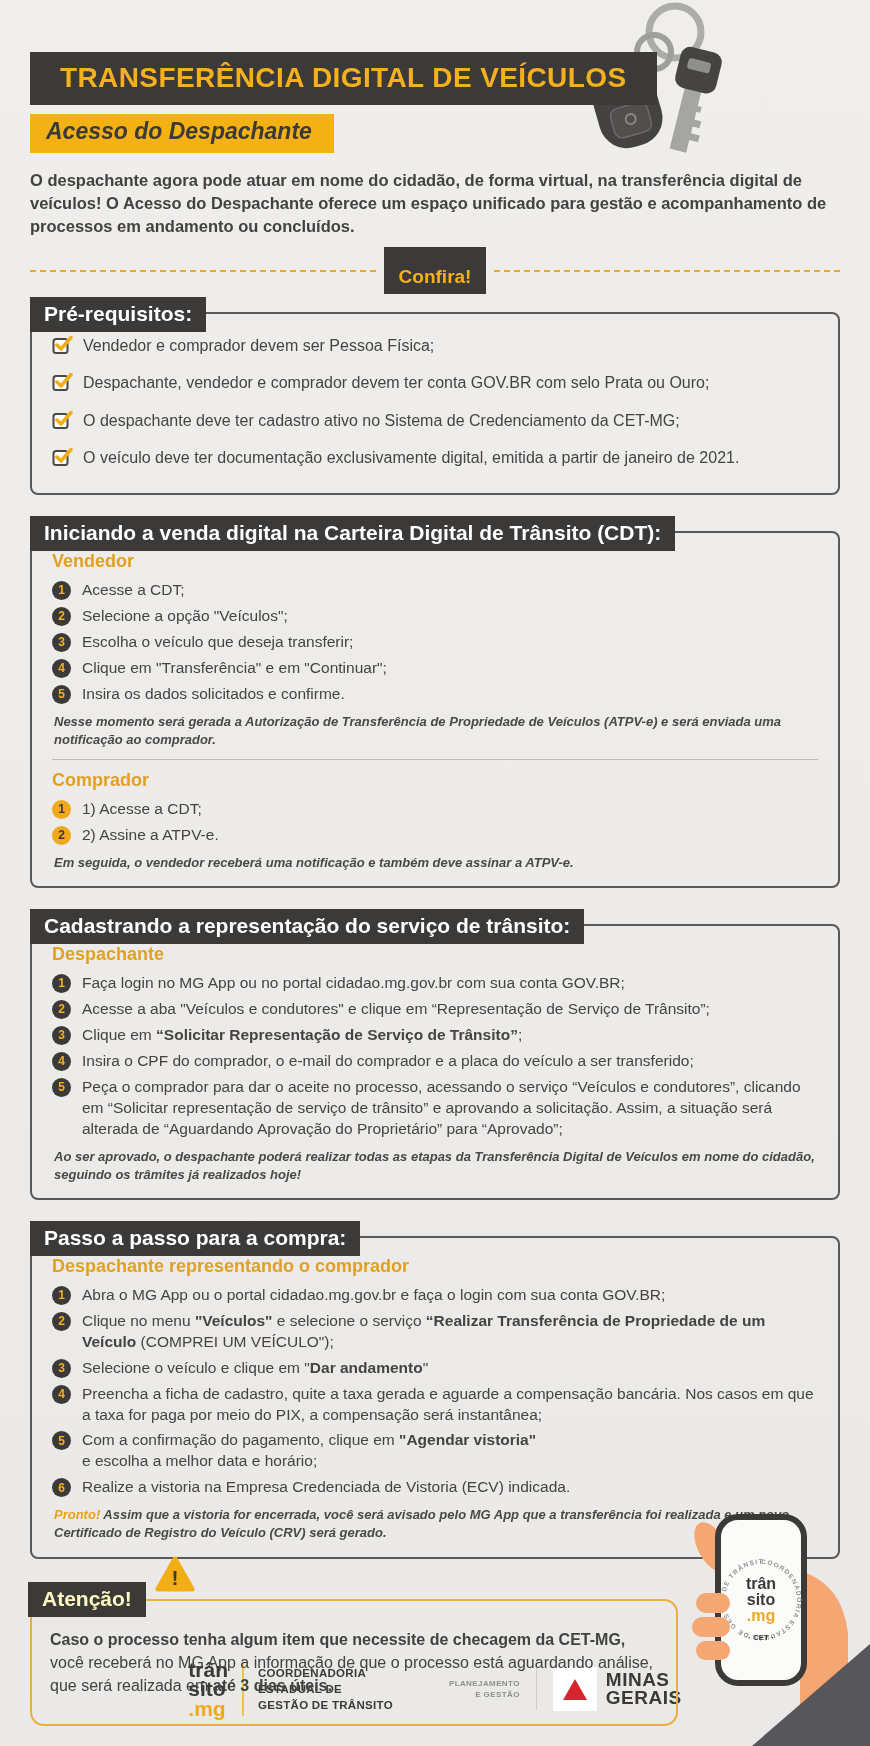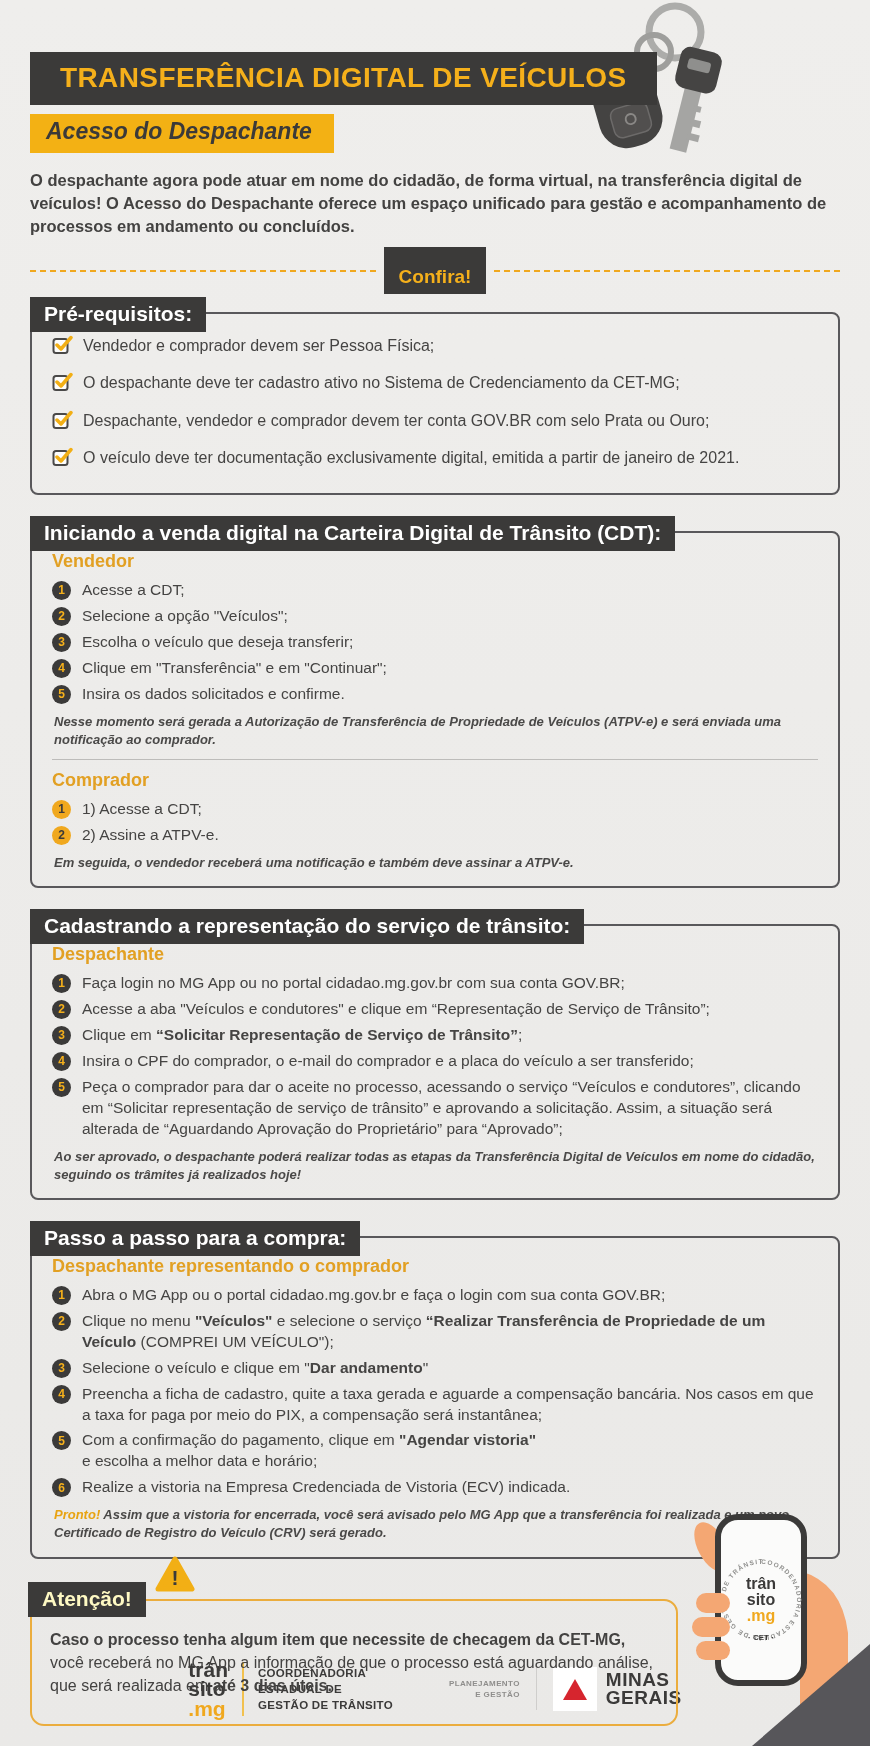--- a/index.html
+++ b/index.html
@@ -116,28 +116,28 @@
               <rect x="1.5" y="4" width="14" height="14" rx="2.5" fill="#FDFDFC" stroke="#4A4948" stroke-width="2"></rect>
               <path d="M5 10 L9 14 L19 2.5" fill="none" stroke="#F2AF15" stroke-width="3.5" stroke-linecap="round" stroke-linejoin="round"></path>
             </svg></span>
           <span>Vendedor e comprador devem ser Pessoa Física;</span>
         </div>
         <div class="check-item">
           <span class="check-icon"><svg width="21" height="20" viewBox="0 0 21 20">
               <rect x="1.5" y="4" width="14" height="14" rx="2.5" fill="#FDFDFC" stroke="#4A4948" stroke-width="2"></rect>
               <path d="M5 10 L9 14 L19 2.5" fill="none" stroke="#F2AF15" stroke-width="3.5" stroke-linecap="round" stroke-linejoin="round"></path>
             </svg></span>
-          <span>O despachante deve ter cadastro ativo no Sistema de Credenciamento da CET-MG;</span>
+          <span>Despachante, vendedor e comprador devem ter conta GOV.BR com selo Prata ou Ouro;</span>
         </div>
         <div class="check-item">
           <span class="check-icon"><svg width="21" height="20" viewBox="0 0 21 20">
               <rect x="1.5" y="4" width="14" height="14" rx="2.5" fill="#FDFDFC" stroke="#4A4948" stroke-width="2"></rect>
               <path d="M5 10 L9 14 L19 2.5" fill="none" stroke="#F2AF15" stroke-width="3.5" stroke-linecap="round" stroke-linejoin="round"></path>
             </svg></span>
-          <span>Despachante, vendedor e comprador devem ter conta GOV.BR com selo Prata ou Ouro;</span>
+          <span>O despachante deve ter cadastro ativo no Sistema de Credenciamento da CET-MG;</span>
         </div>
         <div class="check-item">
           <span class="check-icon"><svg width="21" height="20" viewBox="0 0 21 20">
               <rect x="1.5" y="4" width="14" height="14" rx="2.5" fill="#FDFDFC" stroke="#4A4948" stroke-width="2"></rect>
               <path d="M5 10 L9 14 L19 2.5" fill="none" stroke="#F2AF15" stroke-width="3.5" stroke-linecap="round" stroke-linejoin="round"></path>
             </svg></span>
           <span>O veículo deve ter documentação exclusivamente digital, emitida a partir de janeiro de 2021.</span>
         </div>
       </div>
   </div>

